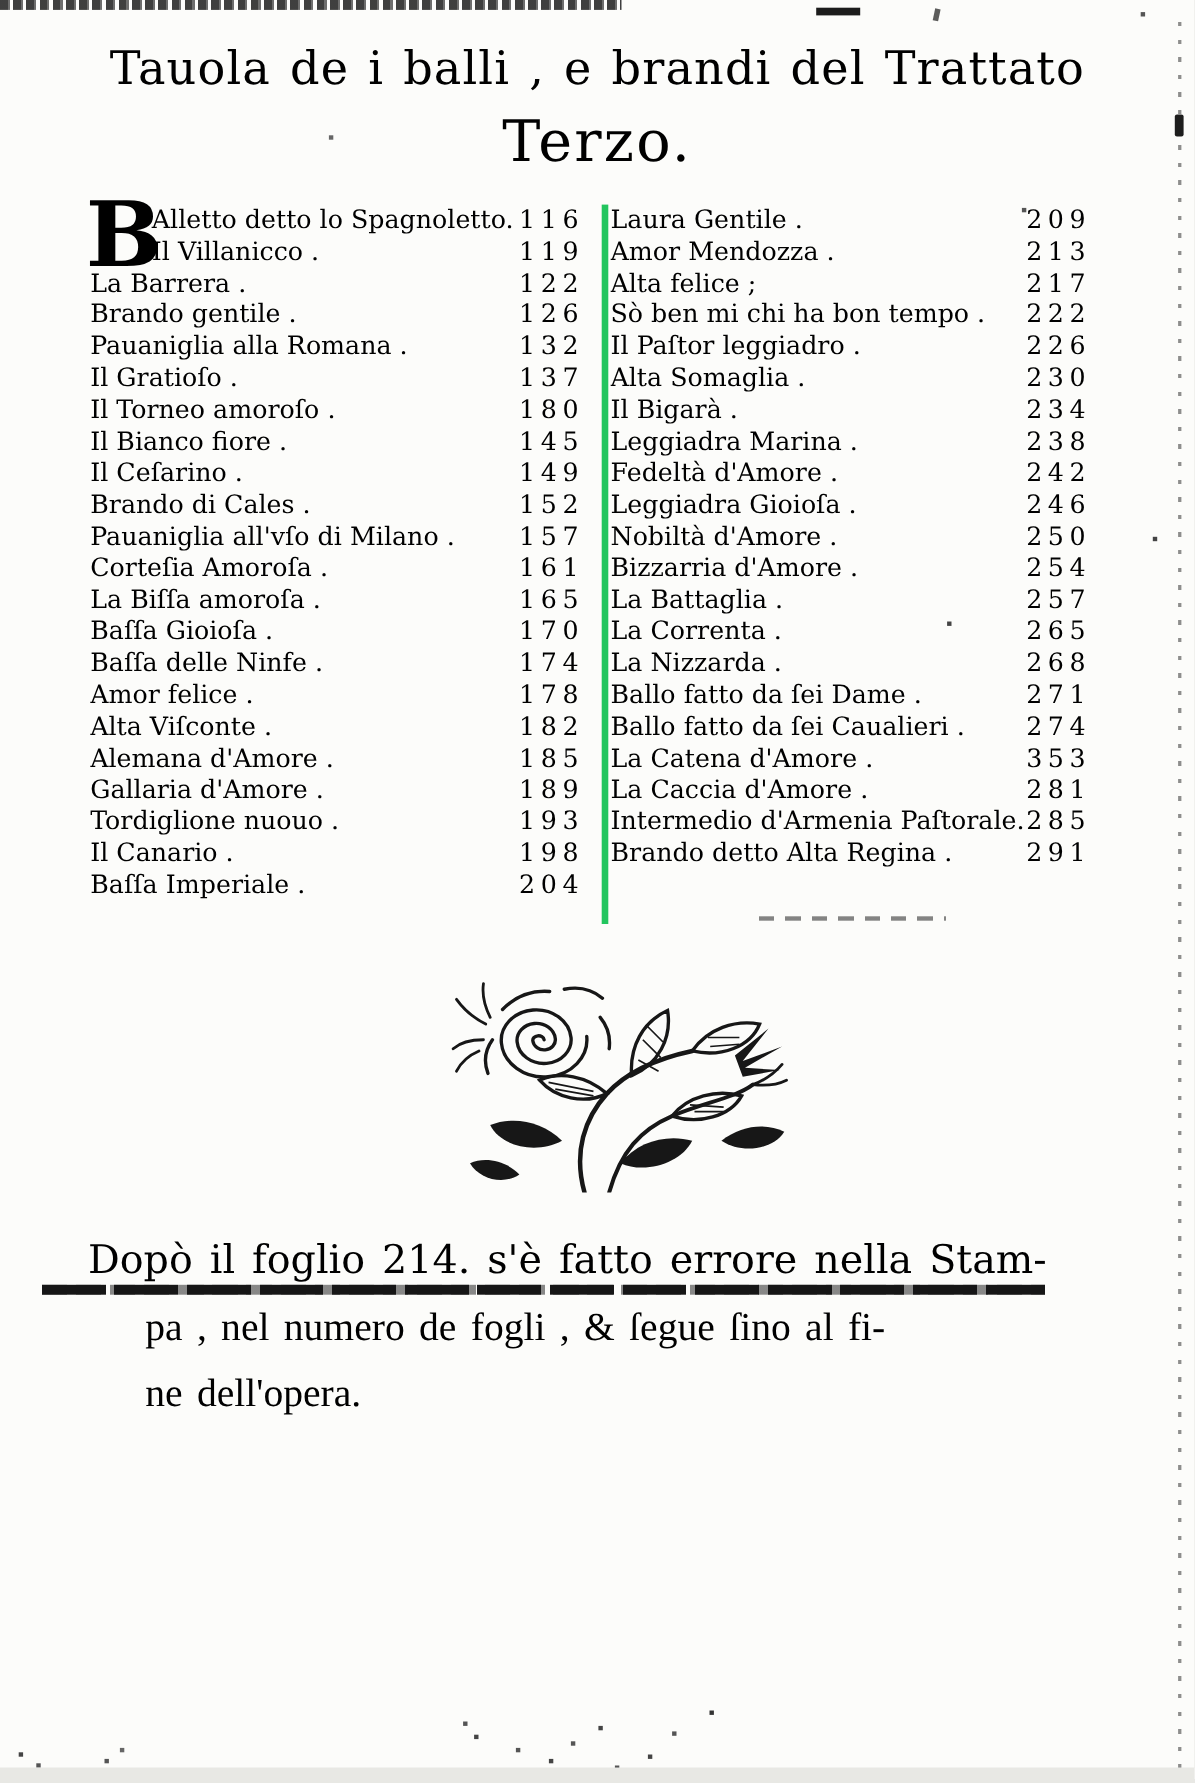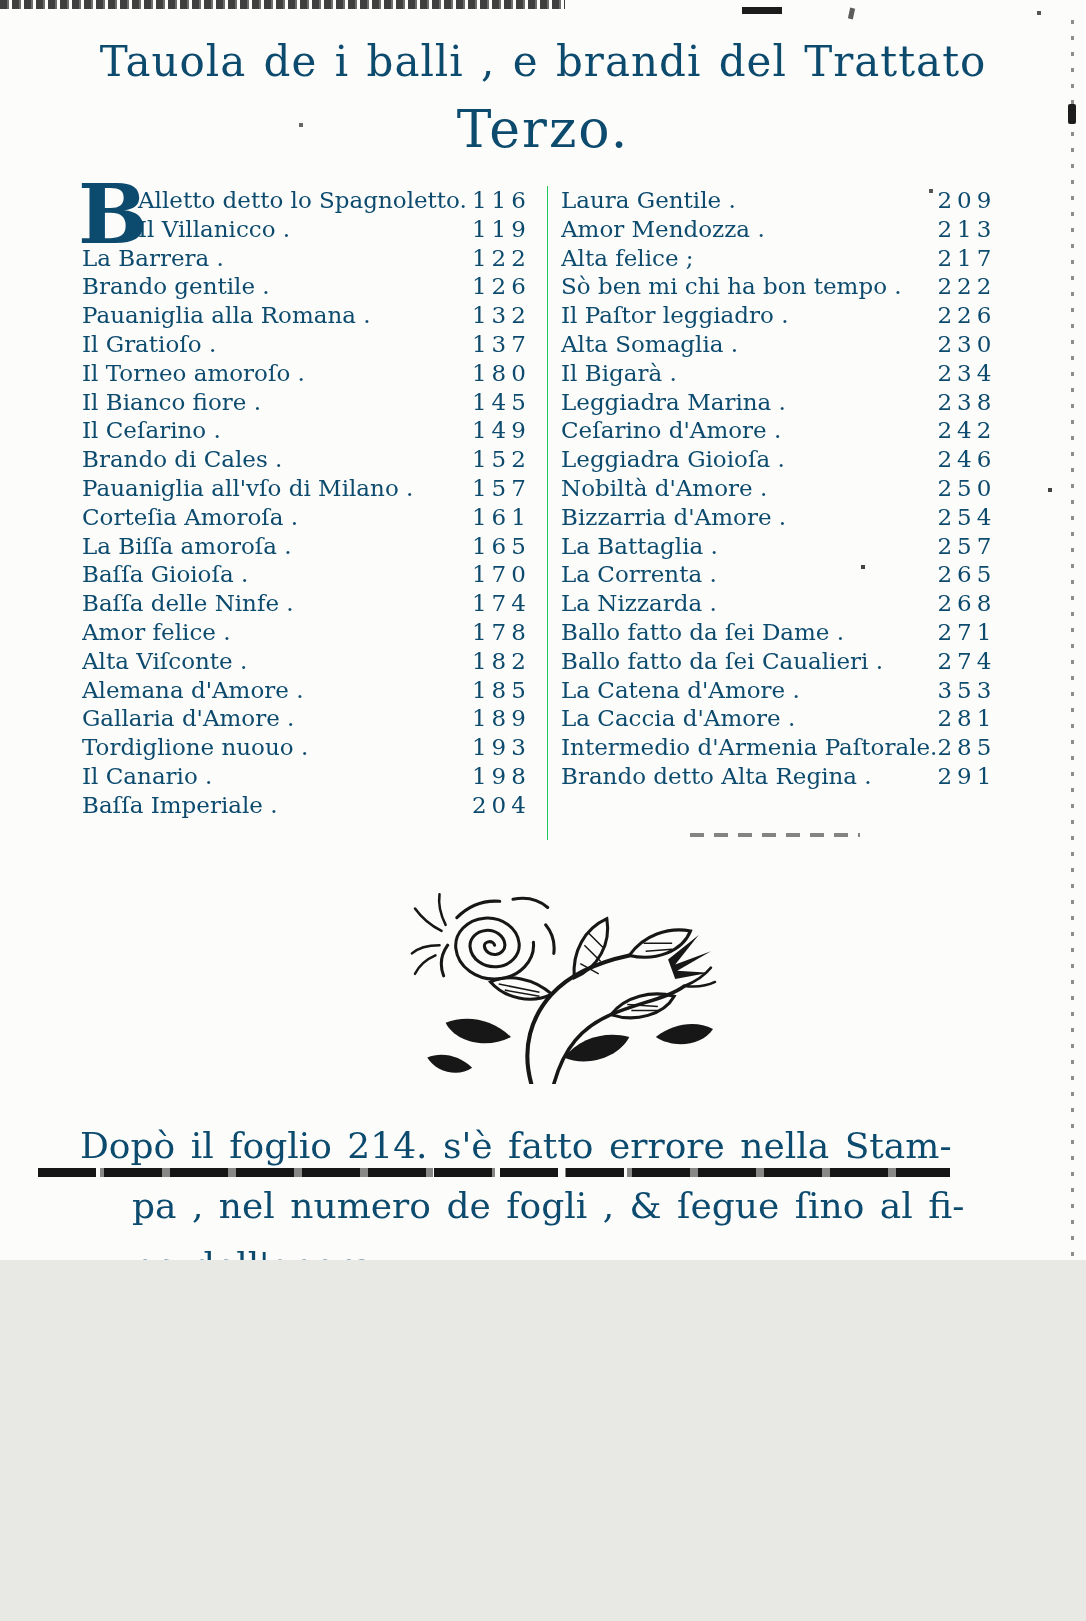--- a/index.html
+++ b/index.html
@@ -1,55 +1,55 @@
 <!DOCTYPE html>
 <html><head>
 <meta charset="utf-8">
 <style>
   html,body{margin:0;padding:0;background:#e8e8e4;}
   .page{
     position:relative;
-    width:1086px;height:1260px;
+    width:1086px;height:1607px;
     background:#fcfcfa;
     overflow:hidden;
     font-family:"DejaVu Serif","Liberation Serif",serif;
-    color:#0c4a6e;
+    color:#000000;
   }
   
   .title-block{position:absolute;top:34px;left:0;width:100%;text-align:center;}
   .title-line1{font-size:42px;line-height:56px;letter-spacing:1px;word-spacing:3px;}
   .title-line2{font-size:52px;line-height:52px;letter-spacing:2px;margin-top:13px;}
   
   .toc{
     position:absolute;left:82px;top:186px;width:910px;height:654px;
     display:flex;font-size:23px;
   }
   .toc-col{box-sizing:border-box;}
   .toc-col-left{position:relative;width:465px;padding-right:16px;min-height:650px;}
-  .toc-col-right{flex:1;border-left:1px solid #22c55e;padding-left:13px;min-height:650px;}
+  .toc-col-right{flex:1;border-left:6px solid #22c55e;padding-left:2px;min-height:650px;}
   .row{display:flex;height:28.8px;line-height:28.8px;align-items:baseline;}
   .row .t{flex:1;white-space:nowrap;overflow:hidden;}
   .row .n{letter-spacing:.22em;white-space:nowrap;}
   .row.indent .t{padding-left:56px;}
   .drop-cap{
     position:absolute;left:-4px;top:-4px;
     font-size:82px;line-height:64px;font-weight:bold;
   }
   
   .ornament{position:absolute;left:408px;top:884px;width:312px;height:200px;}
   
   .rule{
     position:absolute;left:38px;top:1168px;width:912px;height:9px;
     background:
       repeating-linear-gradient(90deg,#161616 0 58px,rgba(255,255,255,0) 58px 66px),
       repeating-linear-gradient(90deg,rgba(40,40,40,.55) 0 23px,rgba(255,255,255,0) 23px 31px);
   }
   
   .errata{position:absolute;left:44px;top:1116px;width:930px;font-size:36px;line-height:60px;word-spacing:4px;margin-left:36px;}
-  .errata .line:not(:first-child){padding-left:52px;}
+  .errata .line:not(:first-child){padding-left:52px;font-family:Liberation Serif, serif;}
   
   .art{position:absolute;}
   .art-top-band{
     left:0;top:0;width:565px;height:9px;opacity:.85;
     background:repeating-linear-gradient(90deg,#1e1e1e 0 7px,#555 7px 9px,rgba(255,255,255,.5) 9px 12px);
   }
   .art-top-dash{left:742px;top:7px;width:40px;height:7px;background:#1c1c1c;}
   .art-top-s{left:849px;top:8px;width:5px;height:11px;background:#333;transform:rotate(12deg);opacity:.8;}
   .art-right-dots{
     left:1071px;top:20px;width:3px;height:1590px;opacity:.55;
@@ -210,21 +210,21 @@
   </div>
         <div class="row">
     <span class="t">Il Bigarà .</span>
     <span class="n">234</span>
   </div>
         <div class="row">
     <span class="t">Leggiadra Marina .</span>
     <span class="n">238</span>
   </div>
         <div class="row">
-    <span class="t">Ceſarino d'Amore .</span>
+    <span class="t">Fedeltà d'Amore .</span>
     <span class="n">242</span>
   </div>
         <div class="row">
     <span class="t">Leggiadra Gioioſa .</span>
     <span class="n">246</span>
   </div>
         <div class="row">
     <span class="t">Nobiltà d'Amore .</span>
     <span class="n">250</span>
   </div>

